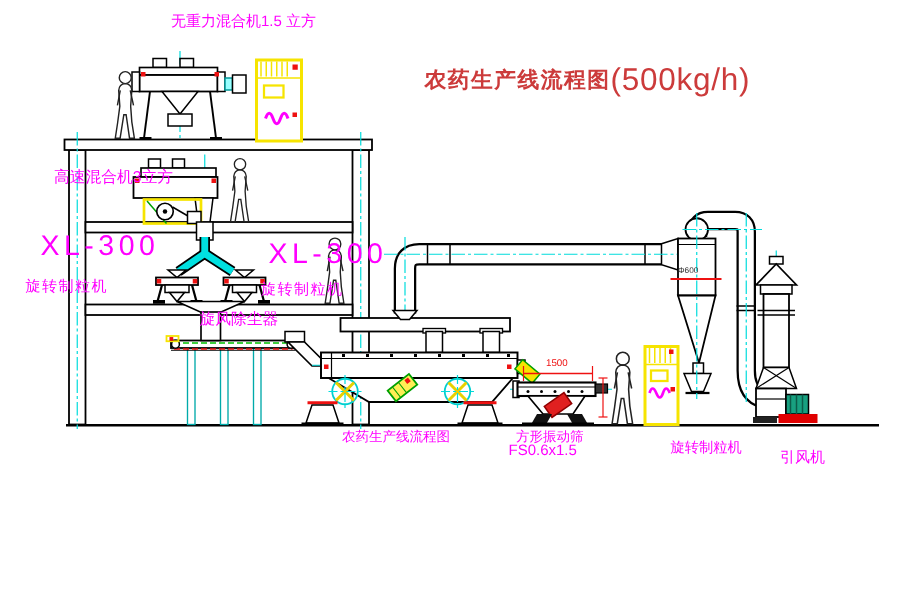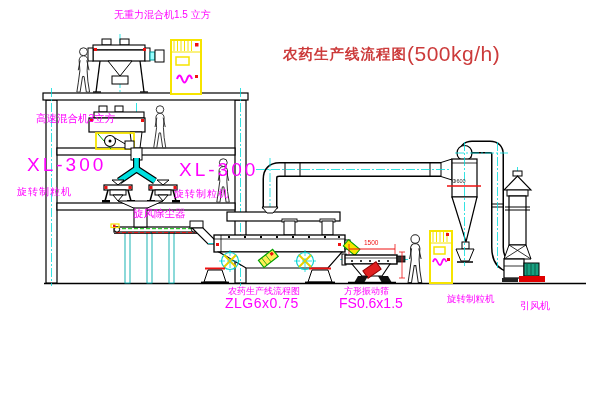--- a/index.html
+++ b/index.html
@@ -13,21 +13,21 @@
   #lbl-top-mixer{left:78px;top:10px;font-size:10px;margin-left:36px;}
   #lbl-floor2-mixer{left:36px;top:113px;font-size:10.5px;}
   #lbl-gran-left-model{left:27px;top:155px;font-size:19px;letter-spacing:3px;}
   #lbl-gran-left-name{left:17px;top:187px;font-size:10px;letter-spacing:1px;}
   #lbl-gran-right-model{left:179px;top:160px;font-size:19px;letter-spacing:3px;}
   #lbl-gran-right-name{left:174px;top:189px;font-size:10px;letter-spacing:1px;}
   #lbl-belt{left:133px;top:208px;font-size:10.5px;}
   #lbl-dryer-name{left:228px;top:287px;font-size:9px;}
   #lbl-dryer-model{left:225px;top:296px;font-size:14px;letter-spacing:0.5px;}
   #lbl-screen-name{left:344px;top:287px;font-size:9px;}
-  #lbl-screen-model{left:339px;top:296px;font-size:14px;}
+  #lbl-screen-model{left:339px;top:296px;font-size:10px;}
   #lbl-cyclone{left:447px;top:294px;font-size:9.5px;}
   #lbl-fan{left:520px;top:301px;font-size:10px;}
   #dim-1500{left:364px;top:240px;font-size:6.5px;color:#ee1111;}
   #dim-phi600{left:452px;top:179px;font-size:5.5px;color:#333;}
 </style>
 </head>
 <body>
 
 <div class="canvas">
 
@@ -328,21 +328,20 @@
   <span class="t-cn">农药生产线流程图</span><span class="t-cap">(500kg/h)</span>
 </div>
 <div class="lbl" id="lbl-top-mixer">无重力混合机1.5 立方</div>
 <div class="lbl" id="lbl-floor2-mixer">高速混合机3立方</div>
 <div class="lbl" id="lbl-gran-left-model">XL-300</div>
 <div class="lbl" id="lbl-gran-left-name">旋转制粒机</div>
 <div class="lbl" id="lbl-gran-right-model">XL-300</div>
 <div class="lbl" id="lbl-gran-right-name">旋转制粒机</div>
 <div class="lbl" id="lbl-belt">旋风除尘器</div>
 <div class="lbl" id="lbl-dryer-name">农药生产线流程图</div>
-<div class="lbl" id="lbl-dryer-model">ZLG6x0.75</div>
 <div class="lbl" id="lbl-screen-name">方形振动筛</div>
 <div class="lbl" id="lbl-screen-model">FS0.6x1.5</div>
 <div class="lbl" id="lbl-cyclone">旋转制粒机</div>
 <div class="lbl" id="lbl-fan">引风机</div>
 <div class="lbl" id="dim-1500">1500</div>
 <div class="lbl" id="dim-phi600">Φ600</div>
 
 </div>
 
 </body></html>

